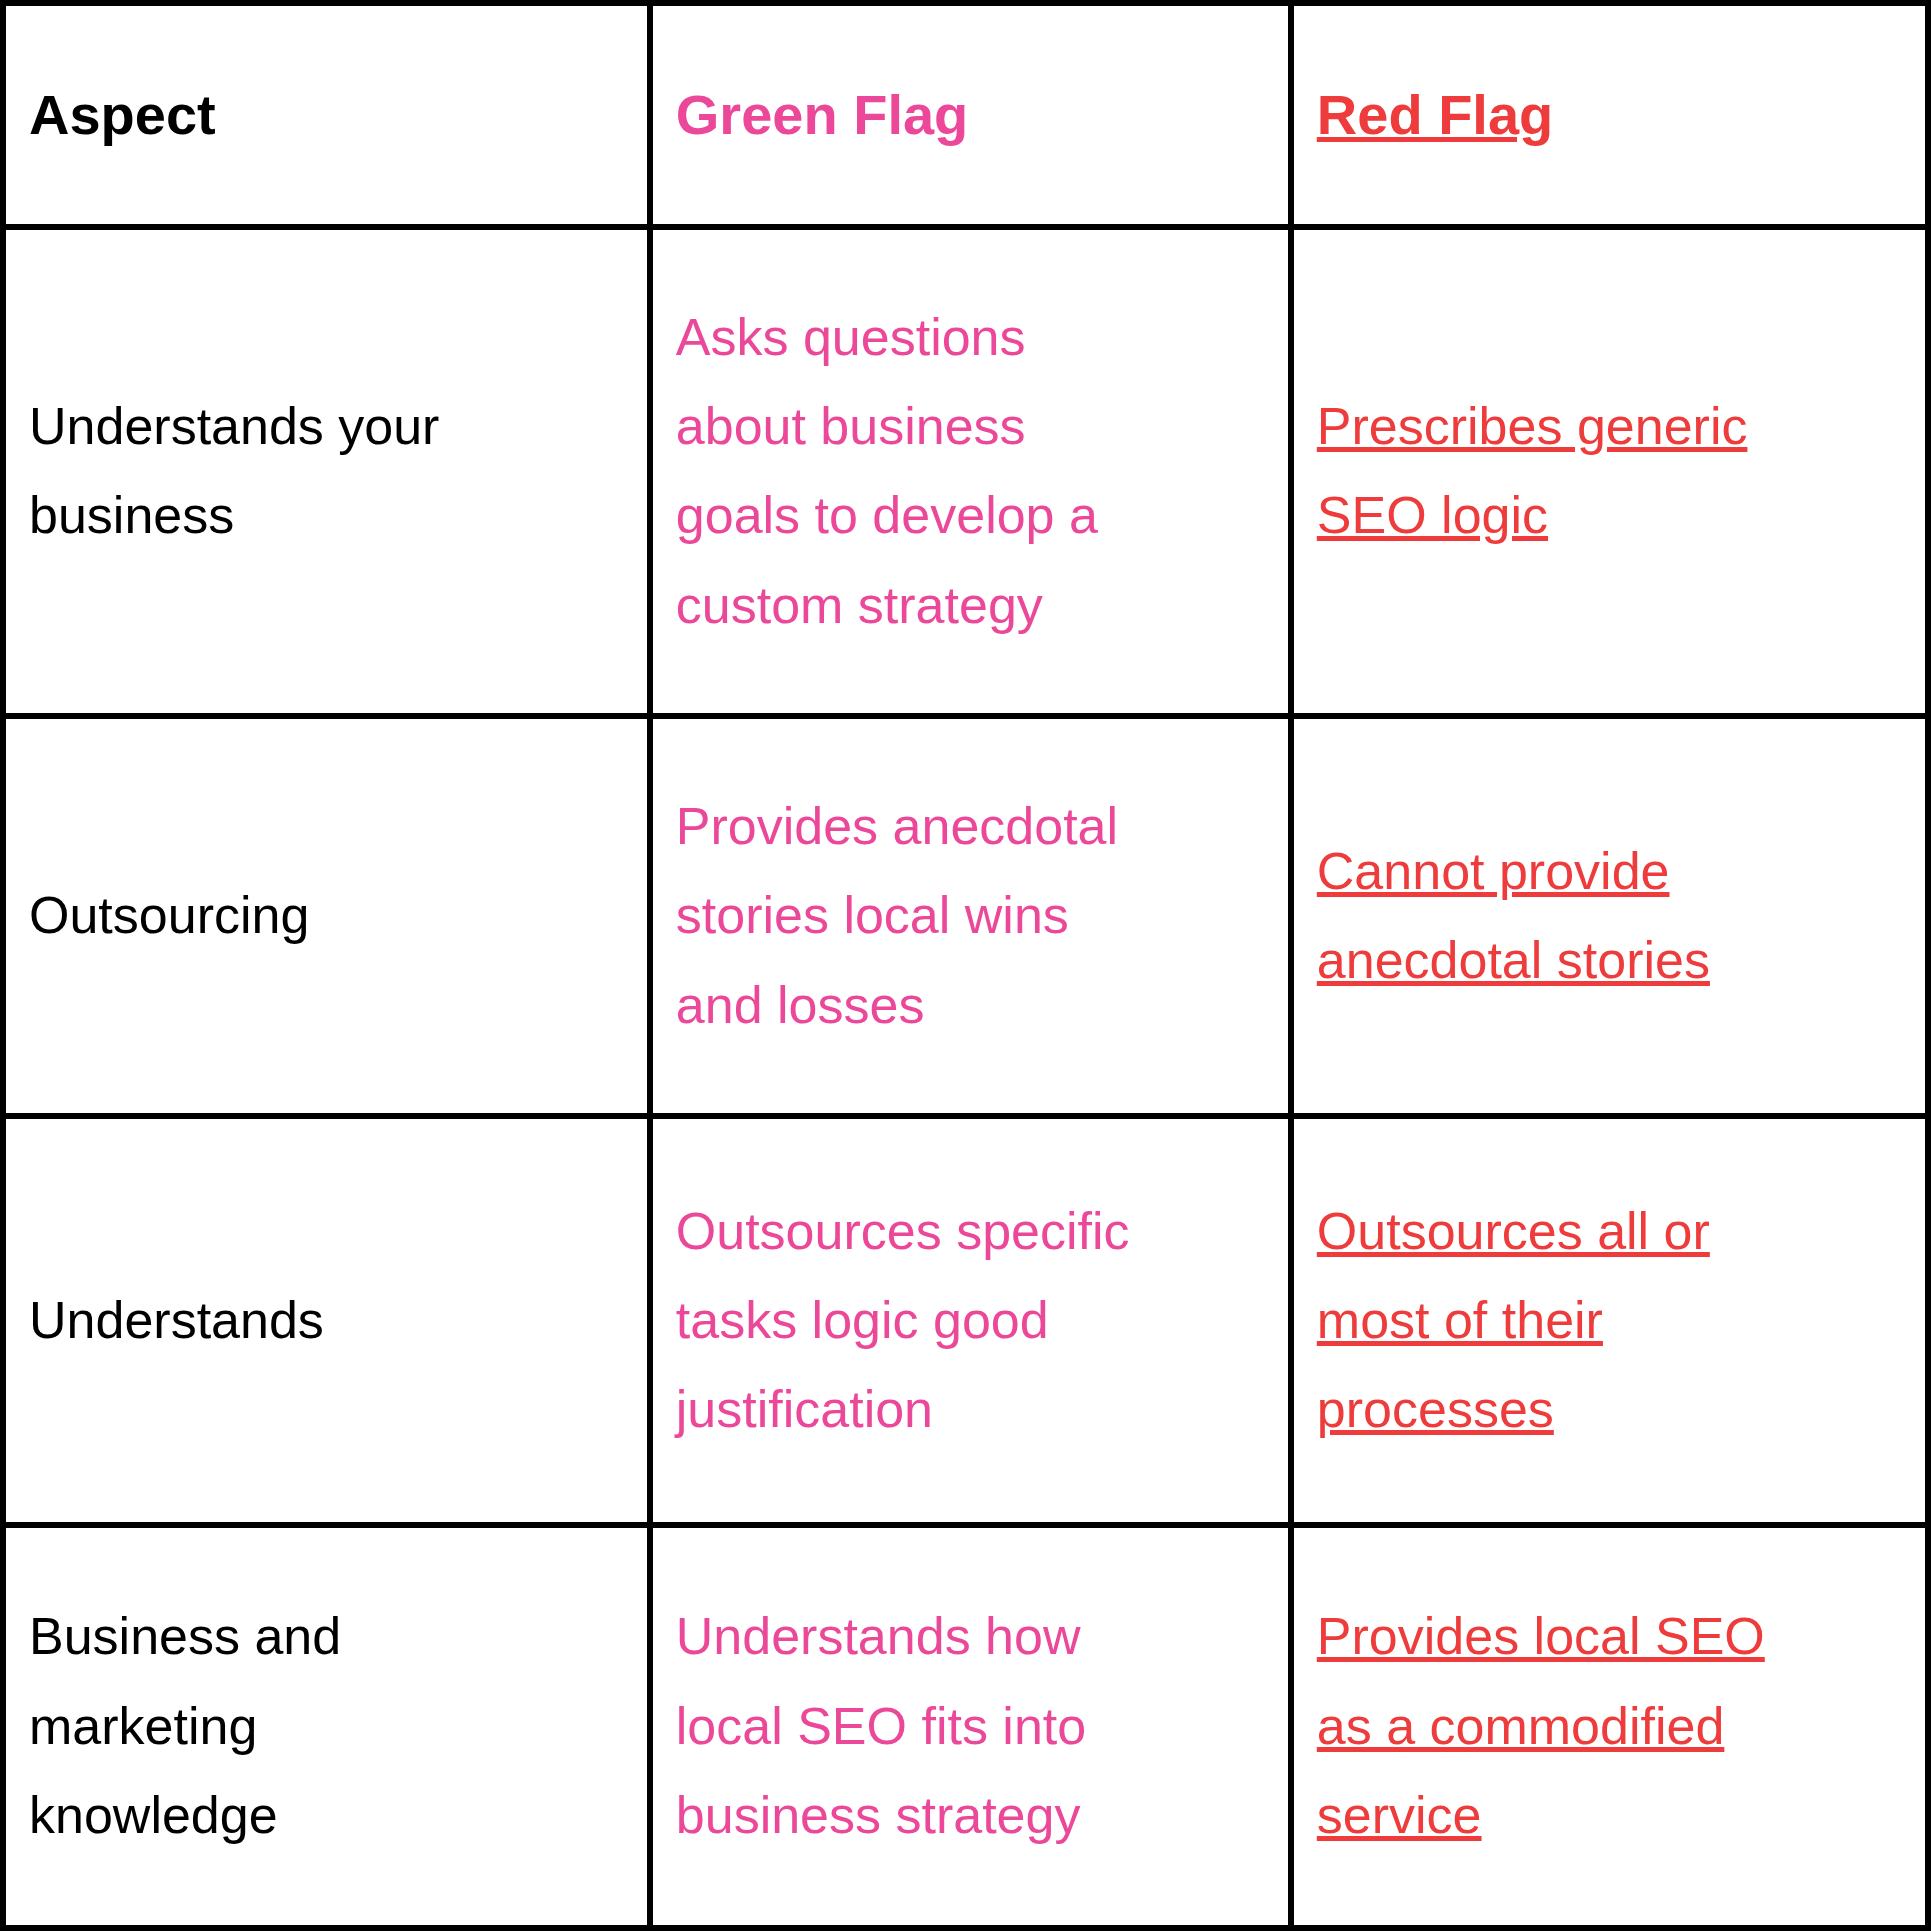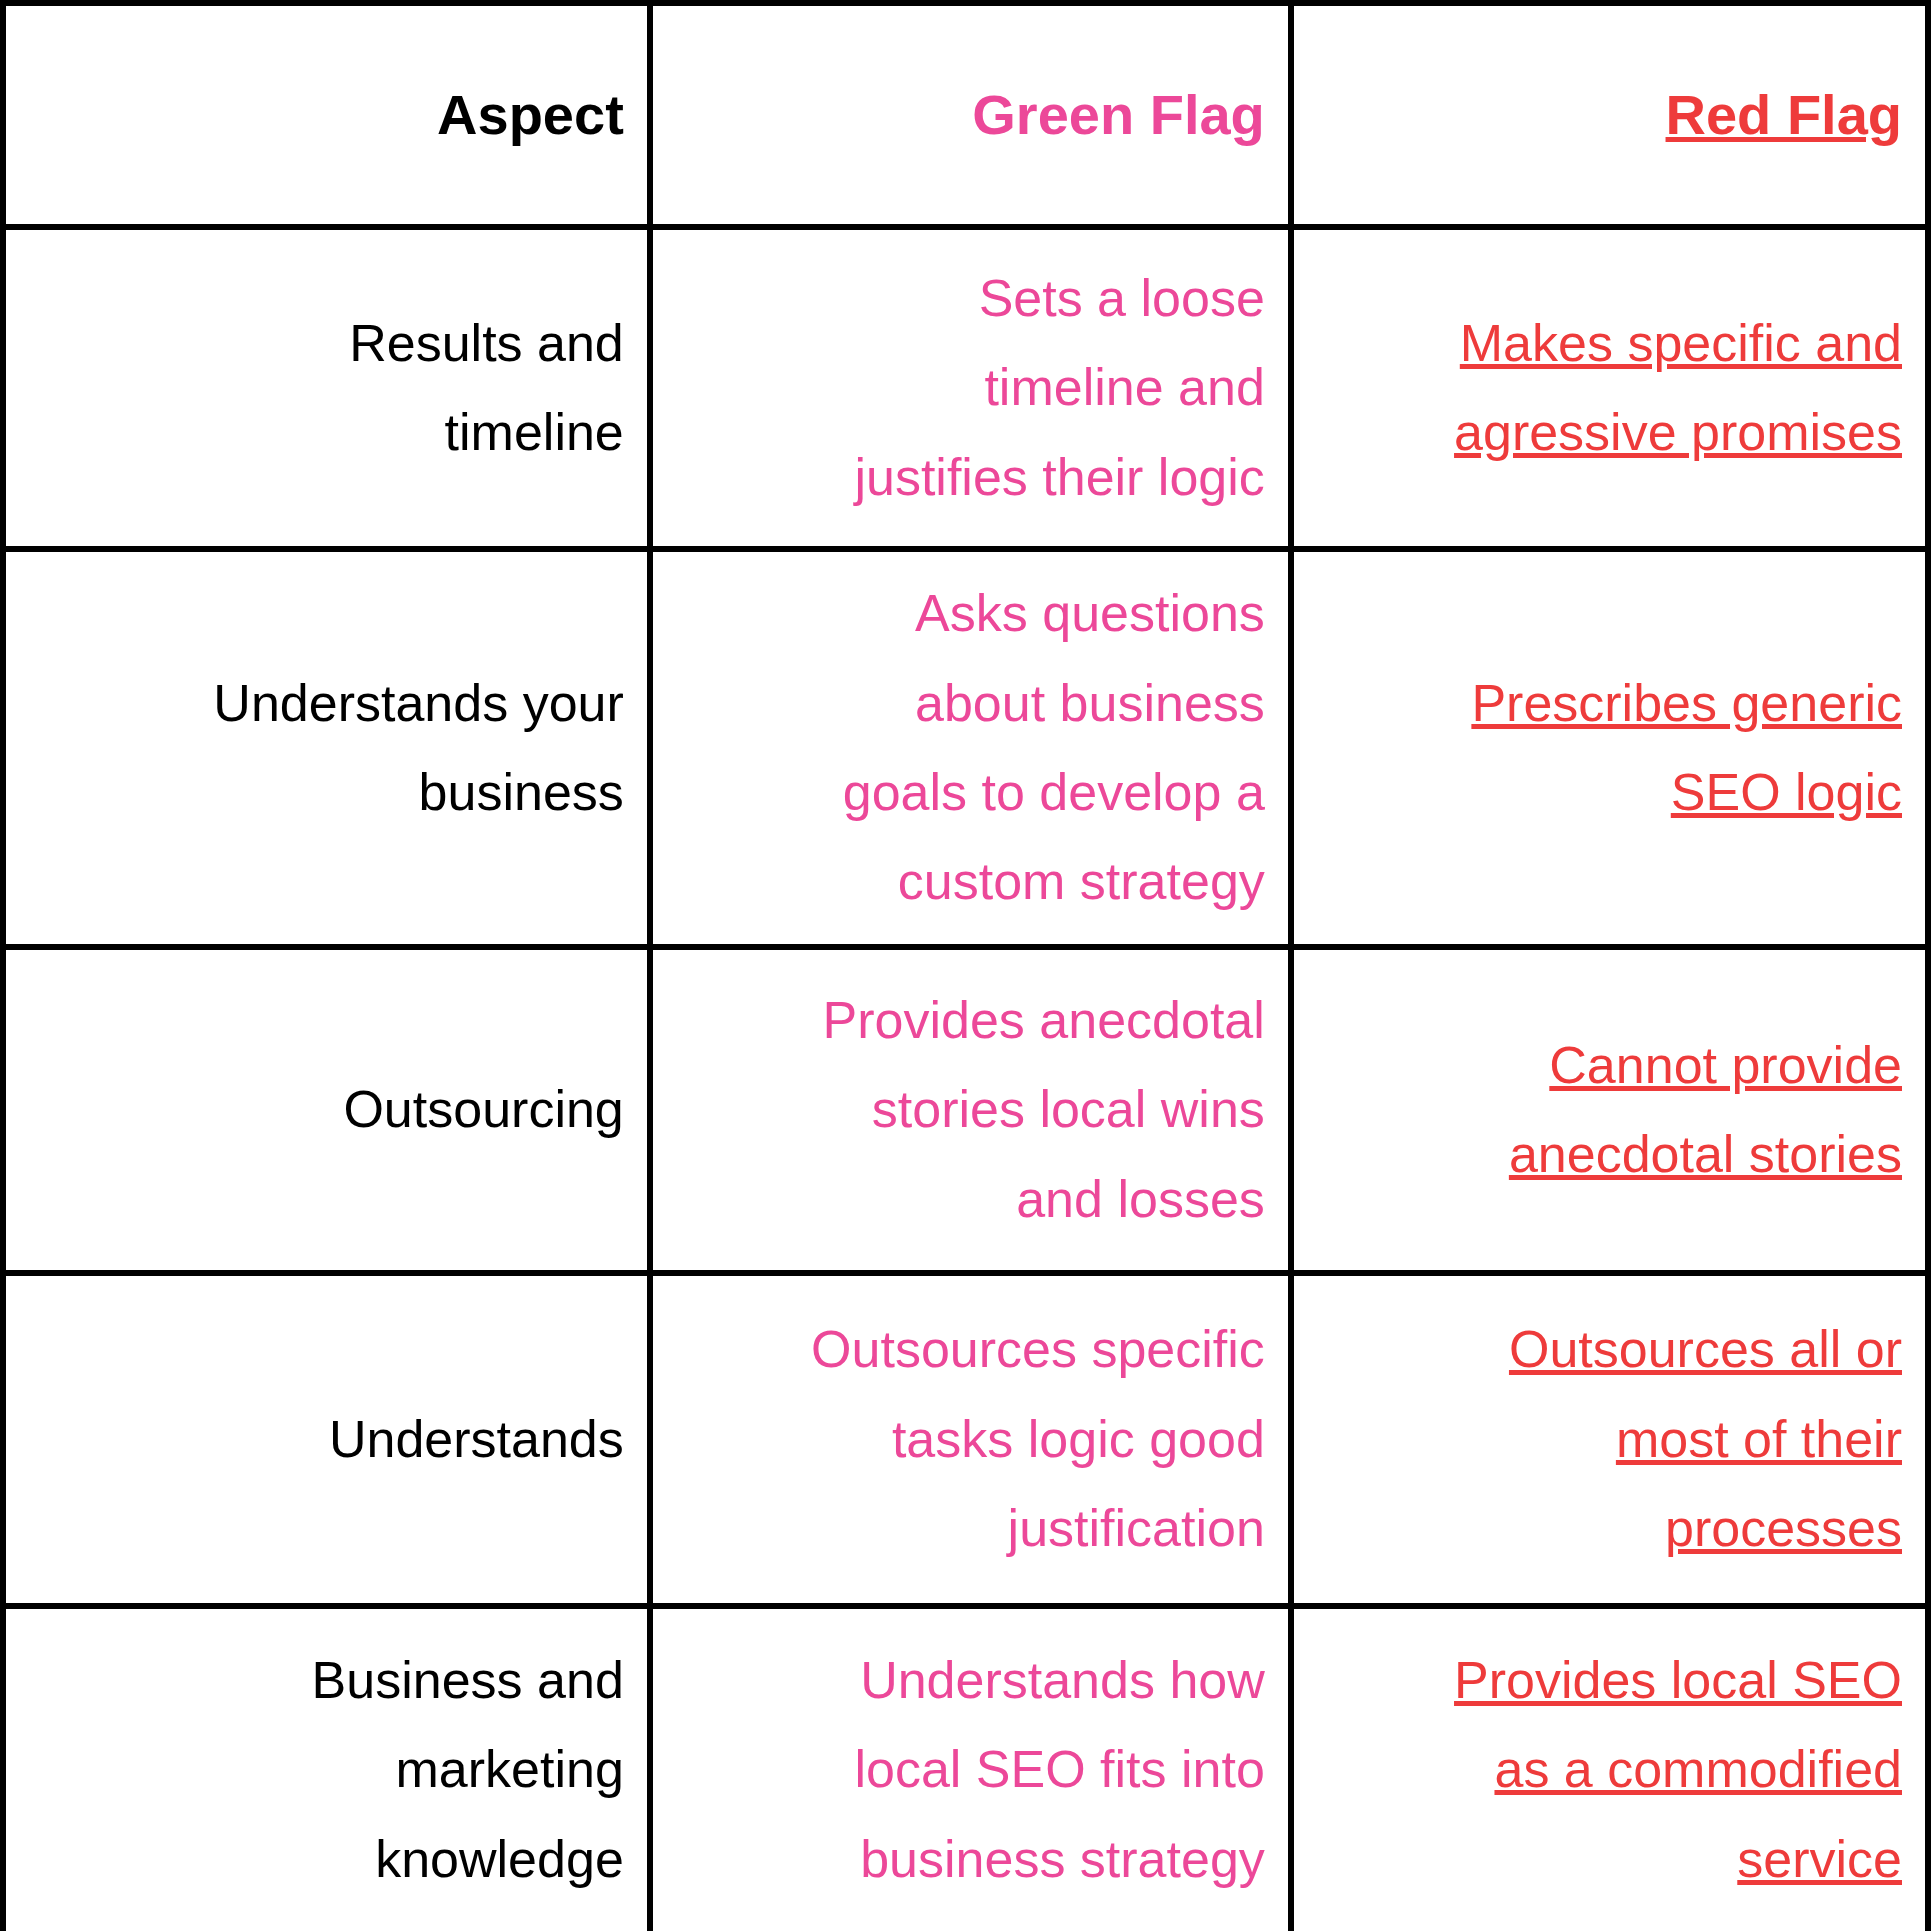--- a/index.html
+++ b/index.html
@@ -13,21 +13,21 @@
   table.flag-table {
     width: 1931px;
     height: 1931px;
     border-collapse: collapse;
     table-layout: fixed;
     background: #ffffff;
   }
   table.flag-table th,
   table.flag-table td {
     border: 6.8px solid #000000;
-    text-align: right;
+    text-align: left;
     vertical-align: middle;
     white-space: pre-line;
     padding: 9.7px 23px;
     box-sizing: border-box;
     overflow: hidden;
   }
   
   table.flag-table {
     border: 2.9px solid #000000;
   }
@@ -66,29 +66,20 @@
       <col class="c3">
   </colgroup>
   <thead>
     <tr class="header-row">
       <th class="col-header text-black">Aspect</th>
       <th class="col-header text-green">Green Flag</th>
       <th class="col-header text-red">Red Flag</th>
     </tr>
   </thead>
   <tbody>
-    <tr class="row-0">
-      <td class="cell text-black">Results and
-timeline</td>
-      <td class="cell text-green">Sets a loose
-timeline and
-justifies their logic</td>
-      <td class="cell text-red">Makes specific and
-agressive promises</td>
-    </tr>
     <tr class="row-1">
       <td class="cell text-black">Understands your
 business</td>
       <td class="cell text-green">Asks questions
 about business
 goals to develop a
 custom strategy</td>
       <td class="cell text-red">Prescribes generic
 SEO logic</td>
     </tr>

